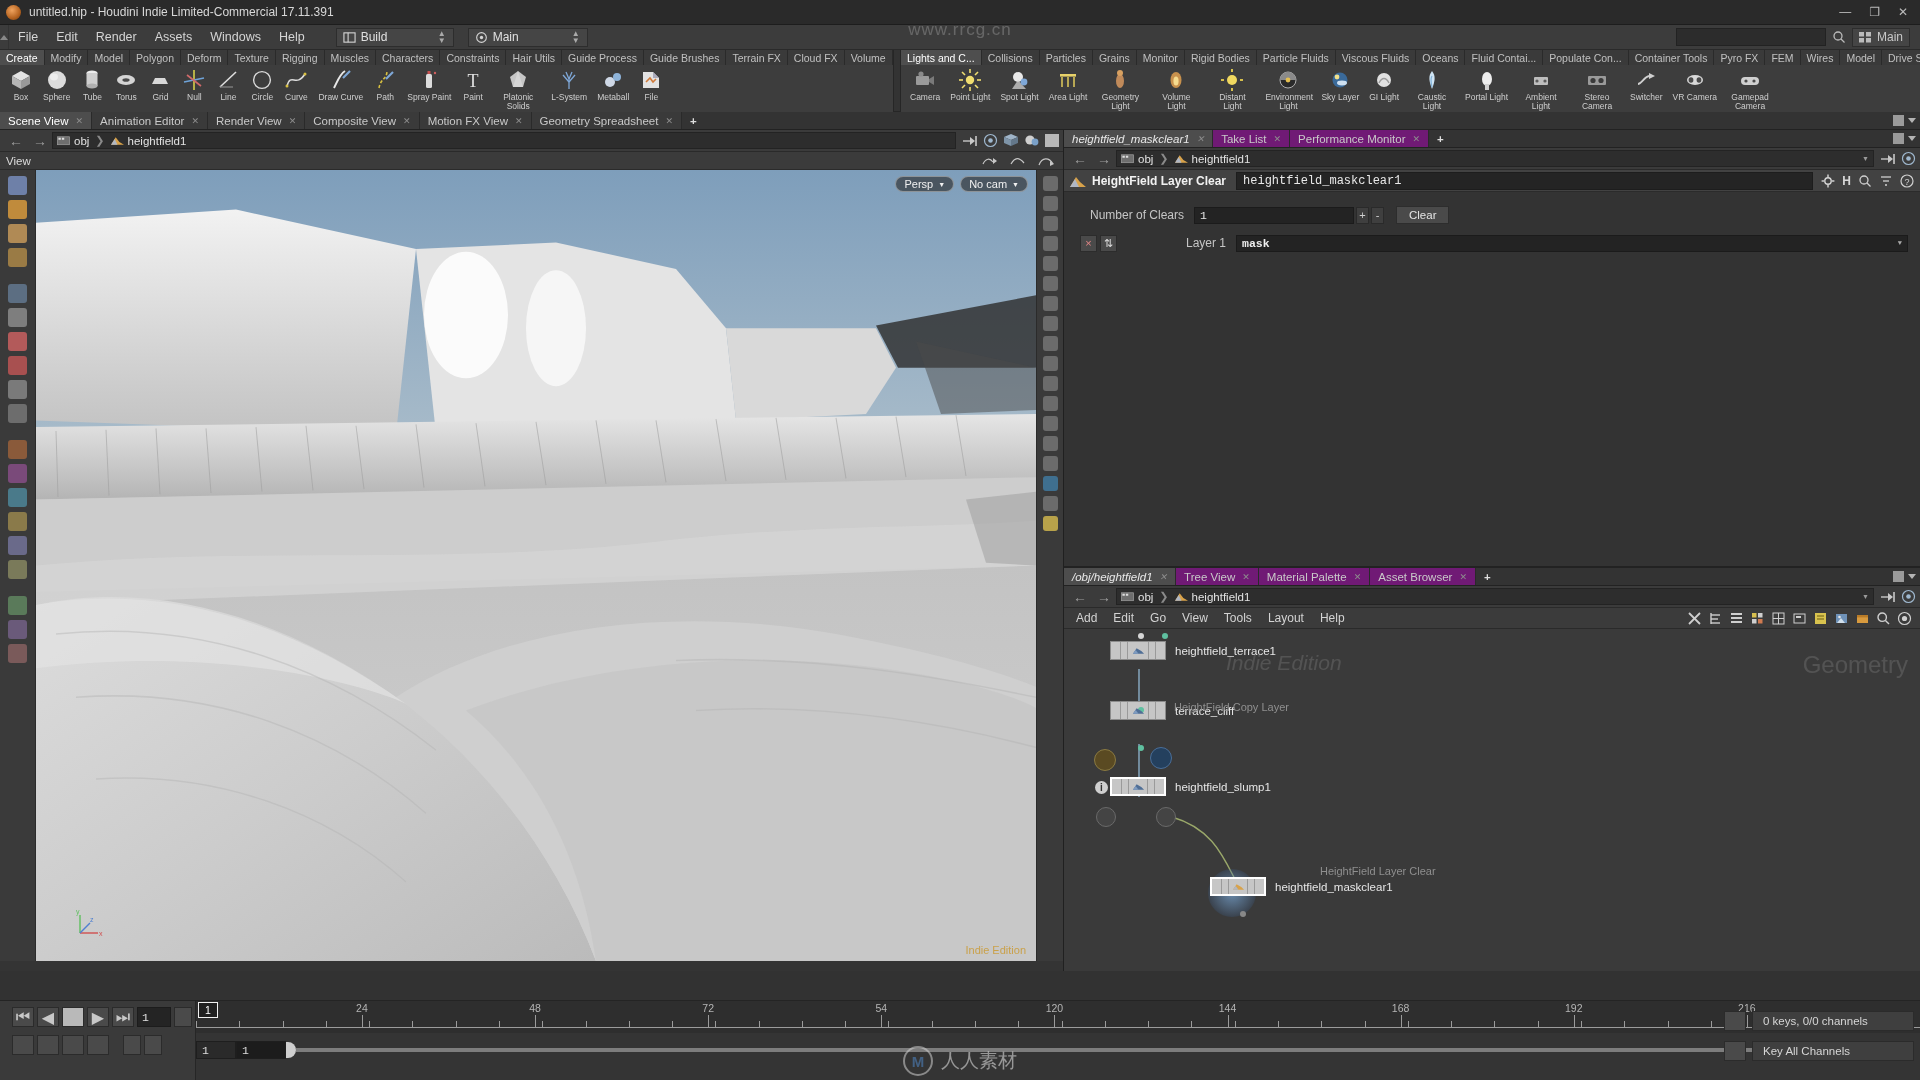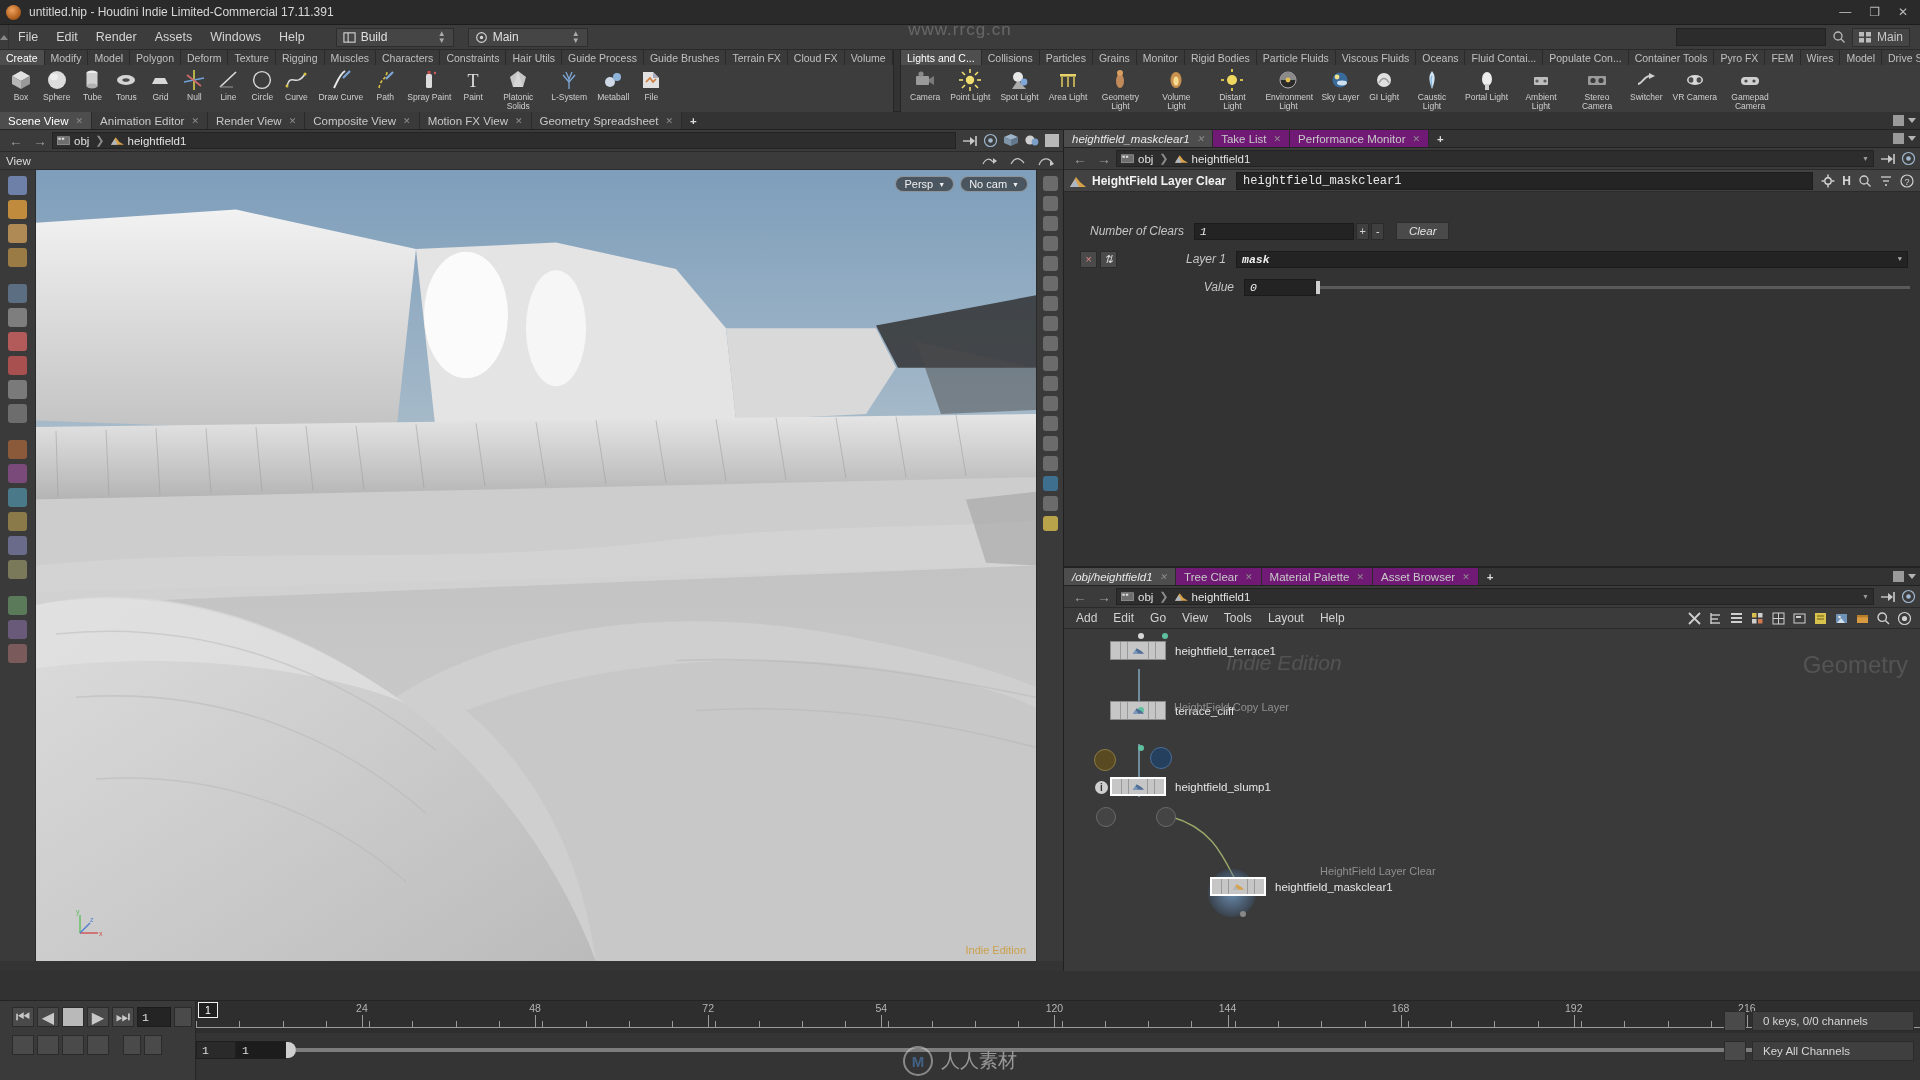--- a/index.html
+++ b/index.html
@@ -121,21 +121,21 @@
         background:#701a75;border-right:1px solid #2a2a2a;cursor:default;}
   .rtab.active{background:#4d4d4d;color:#e9e9e9;font-style:italic;}
   .rtab .x{font-size:9px;color:#8d8d8d;margin-left:7px;}
   .opbar{height:22px;background:#424242;display:flex;align-items:center;padding:0 6px;
          border-bottom:1px solid #2b2b2b;}
   .opbar .opico{width:16px;height:14px;margin-right:6px;}
   .opbar .optype{font-size:12px;font-weight:bold;color:#f2f2f2;margin-right:10px;}
   .opbar .opname{font-family:"Liberation Mono",monospace;font-size:12px;color:#e9e9e9;
         background:#242424;border:1px solid #1d1d1d;padding:1px 6px;flex:1;}
   .opbar .opr{display:flex;align-items:center;gap:7px;margin-left:8px;}
-  .parmbody{padding:28px 10px 0 10px;font-style:italic;}
+  .parmbody{padding:12px 10px 0 10px;}
   .prow{display:flex;align-items:center;height:22px;margin-bottom:6px;}
   .plab{font-size:12px;color:#c6c6c6;text-align:right;width:110px;margin-right:10px;}
   .pfield{background:#232323;border:1px solid #1b1b1b;height:17px;display:flex;
           align-items:center;padding:0 5px;font-size:11.5px;color:#e6e6e6;
           font-family:"Liberation Mono",monospace;}
   .stepper{width:13px;height:17px;background:#3f3f3f;border:1px solid #2a2a2a;
            font-size:11px;color:#d0d0d0;display:flex;align-items:center;justify-content:center;
            margin-left:2px;}
   .btnsm{background:#4a4a4a;border:1px solid #2d2d2d;height:18px;padding:0 12px;
          font-size:11.5px;color:#e4e4e4;display:flex;align-items:center;}
@@ -943,39 +943,31 @@
         <div class="prow">
           <div class="mbtn red" style="margin-left:6px">×</div>
           <div class="mbtn" style="margin-left:3px">⇅</div>
           <div class="plab" style="width:105px;margin-left:4px">Layer 1</div>
           <div class="combo" style="margin-right:2px">
             <span>mask</span>
             <span class="dn">▼</span>
           </div>
         </div>
 
-        <div class="prow">
-          <div class="plab" style="width:160px">Value</div>
-          <div class="pfield" style="width:72px">0</div>
-          <div class="slider">
-            <div class="track"></div>
-              <div class="knob" style="left:0"></div>
-          </div>
-        </div>
       </div>
 
       <div class="neted">
         <div class="rtabs">
           <div id="netTabs" style="display:flex;">
               <div class="rtab active">
                 <span>/obj/heightfield1</span>
                 <span class="x">✕</span>
               </div>
               <div class="rtab">
-                <span>Tree Clear</span>
+                <span>Tree View</span>
                 <span class="x">✕</span>
               </div>
               <div class="rtab">
                 <span>Material Palette</span>
                 <span class="x">✕</span>
               </div>
               <div class="rtab">
                 <span>Asset Browser</span>
                 <span class="x">✕</span>
               </div>

